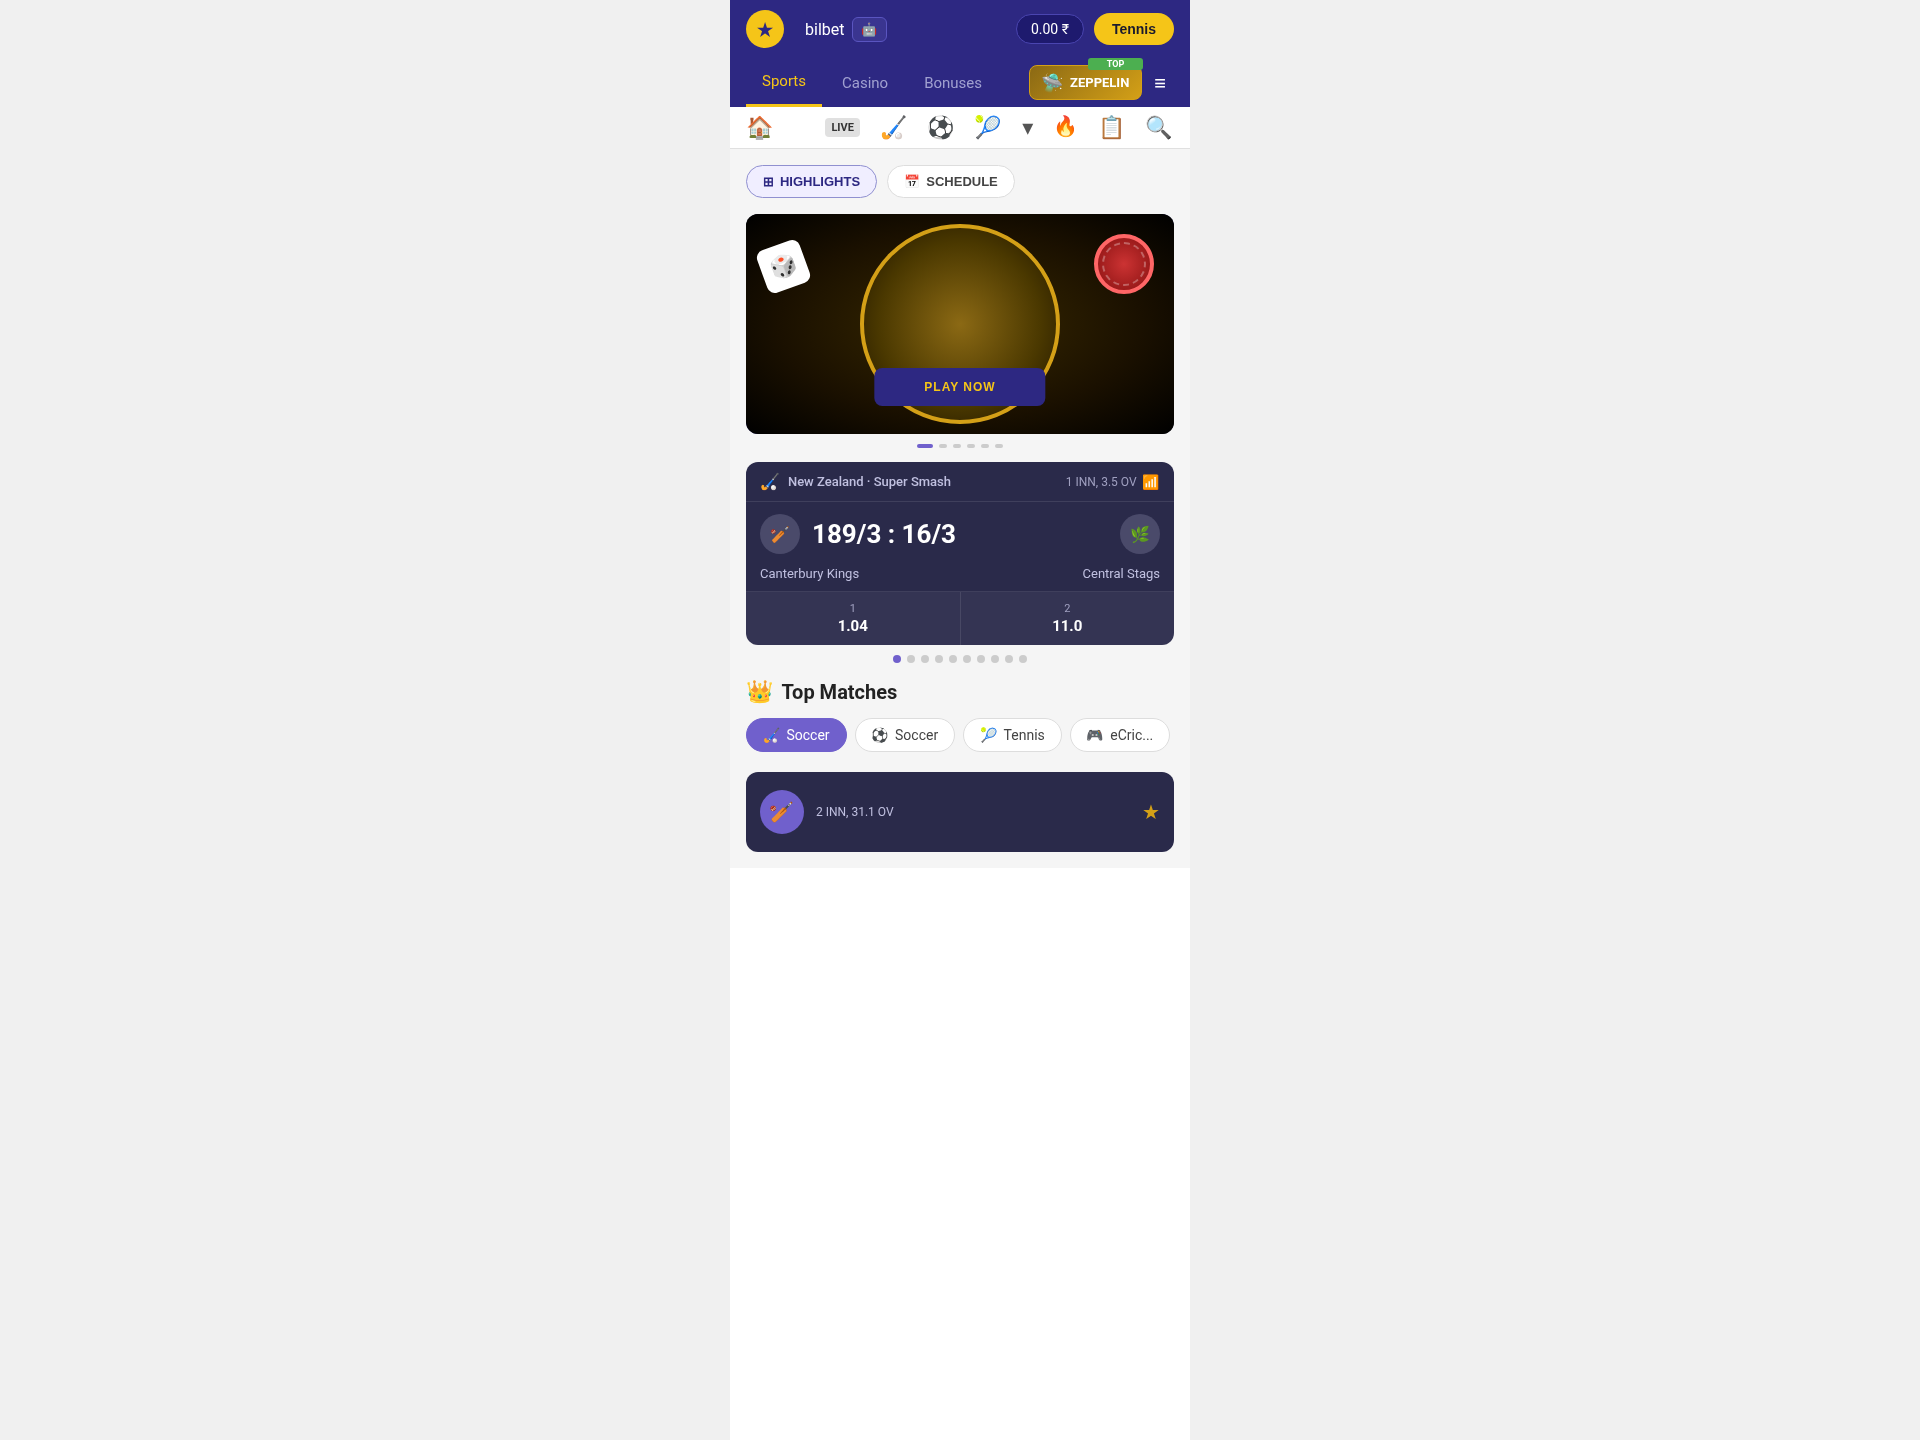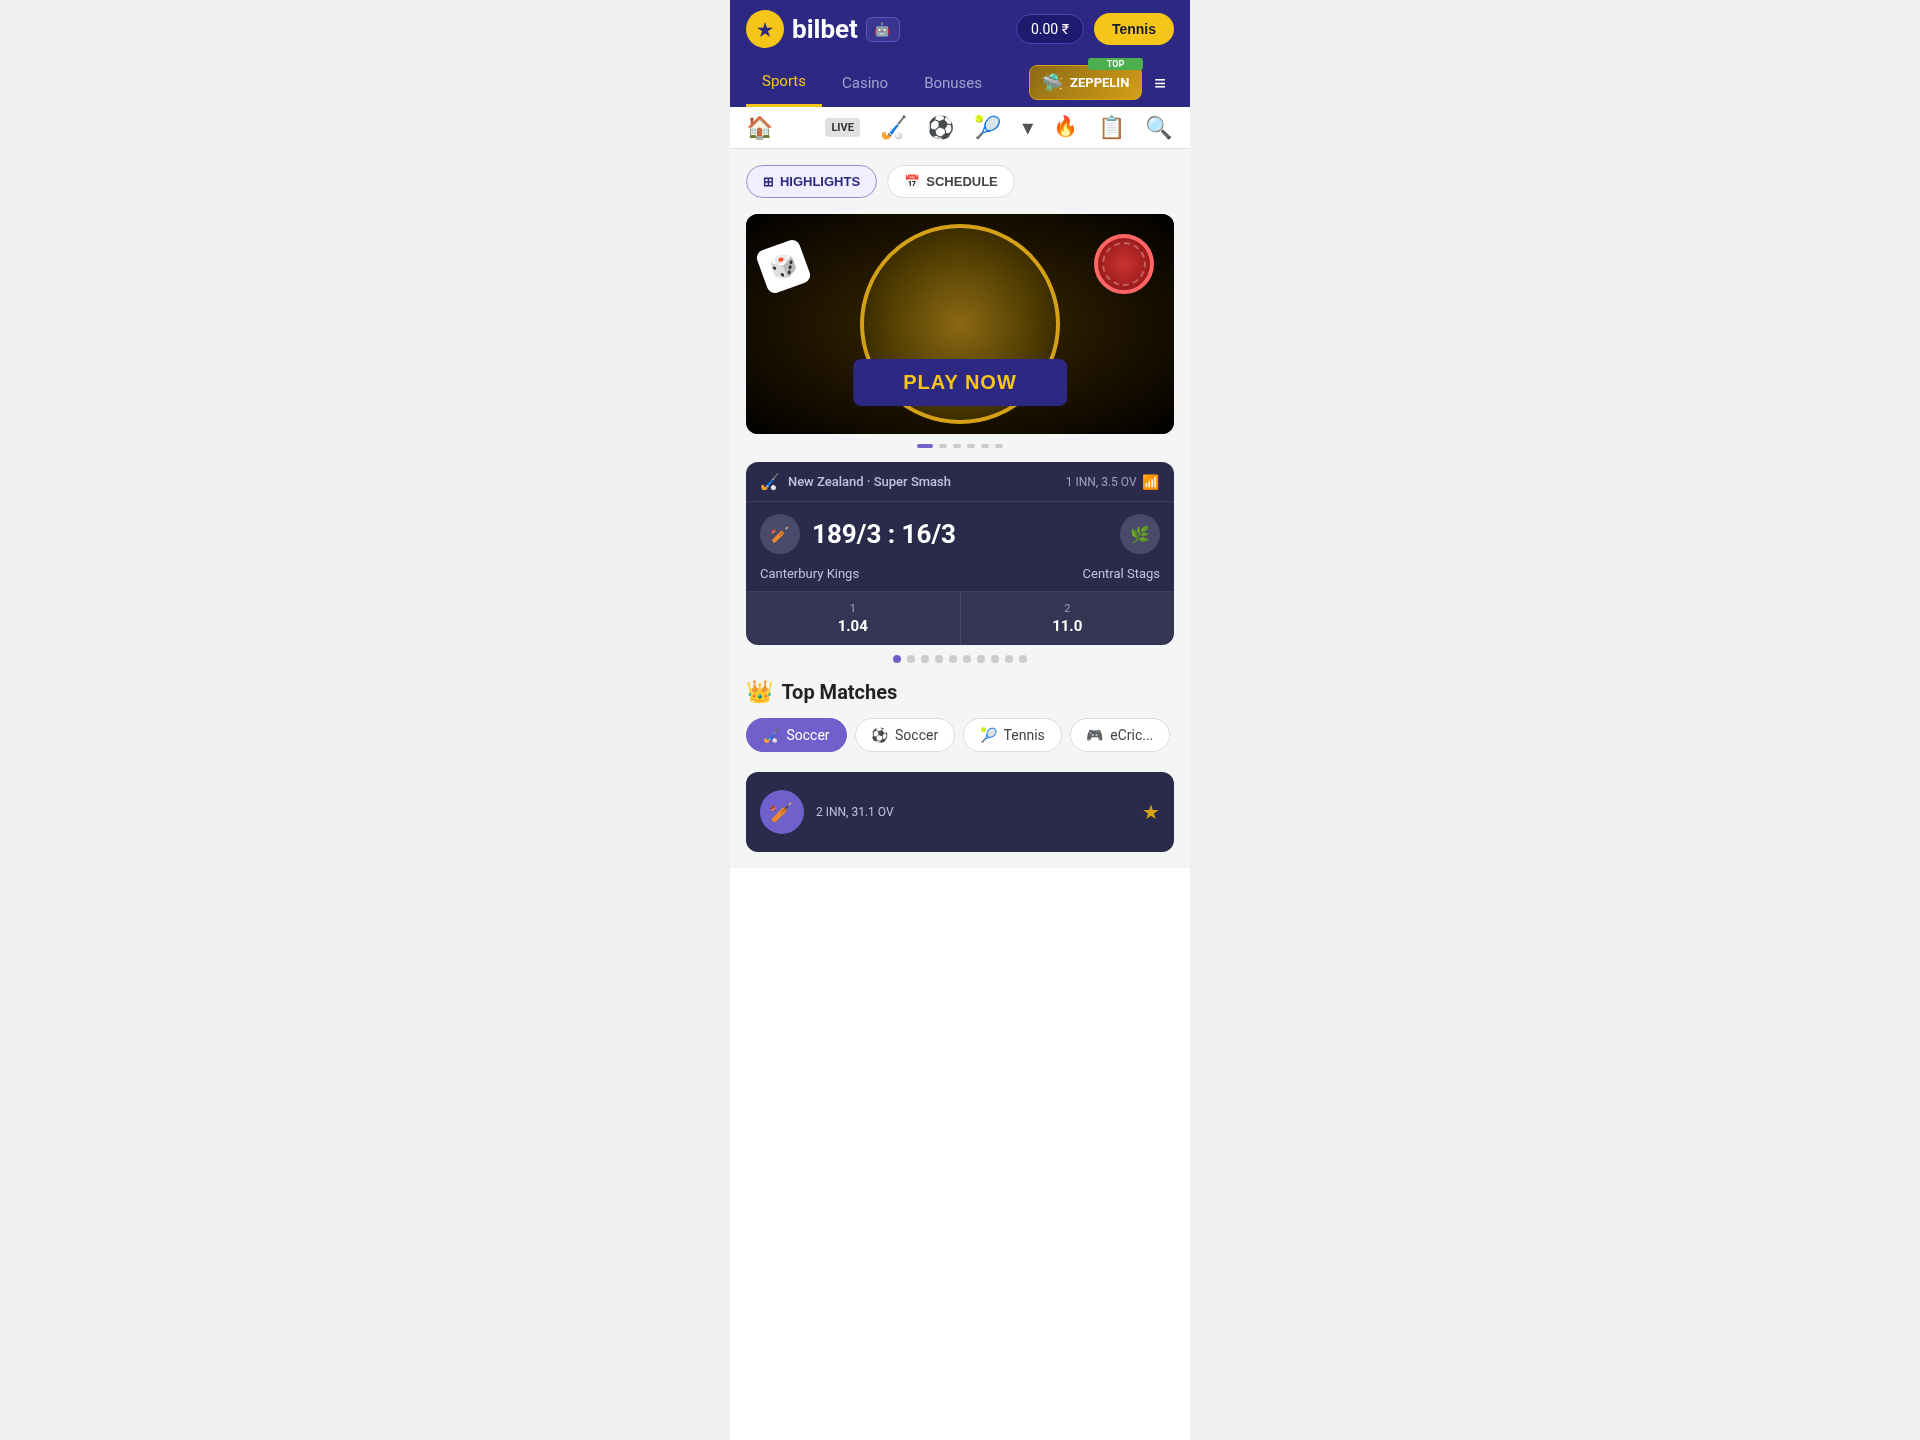--- a/index.html
+++ b/index.html
@@ -38,22 +38,23 @@
       border-radius: 50%;
       display: flex;
       align-items: center;
       justify-content: center;
       color: #2d2882;
       font-weight: bold;
       font-size: 18px;
     }
     .logo-text {
       color: white;
-      font-size: 26px;
-      font-weight: bold;
+      font-size: 16px;
+      font-weight: normal;
+      margin-left: 13px;
     }
     .android-badge {
       background: #3a3590;
       border: 1px solid #5a55c0;
       border-radius: 6px;
       padding: 4px 8px;
       color: white;
       font-size: 13px;
       display: flex;
       align-items: center;
@@ -238,21 +239,21 @@
     .play-now-btn {
       position: absolute;
       bottom: 28px;
       left: 50%;
       transform: translateX(-50%);
       background: #2d2882;
       border: none;
       border-radius: 8px;
       padding: 12px 50px;
       color: #f5c518;
-      font-size: 20px;
+      font-size: 12px;
       font-weight: 900;
       letter-spacing: 1px;
       cursor: pointer;
       z-index: 3;
       white-space: nowrap;
     }
     
     .chip-red {
       position: absolute;
       right: 20px;

